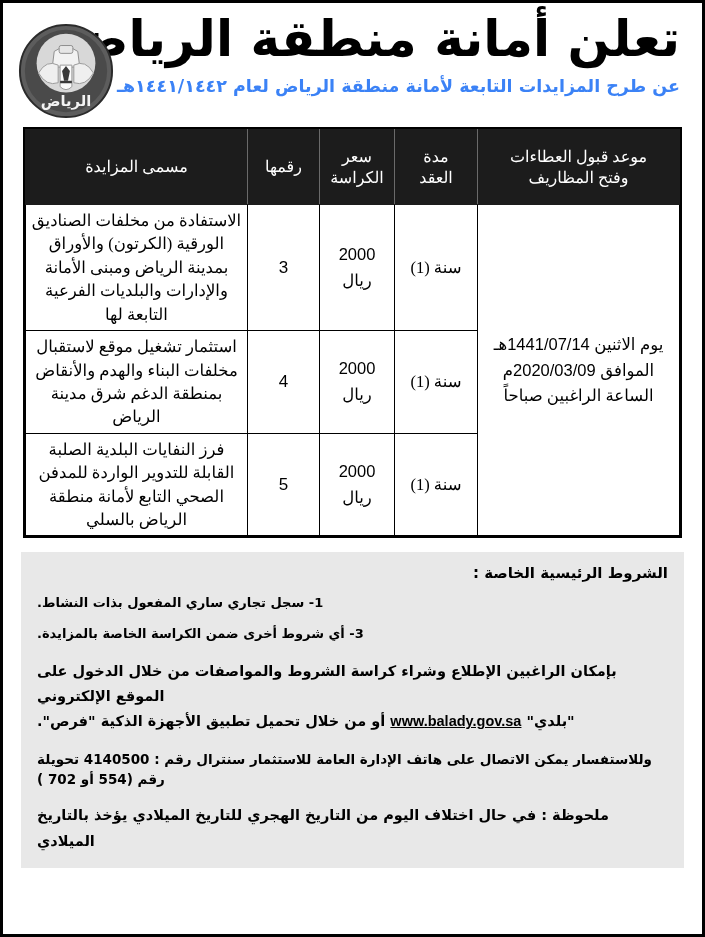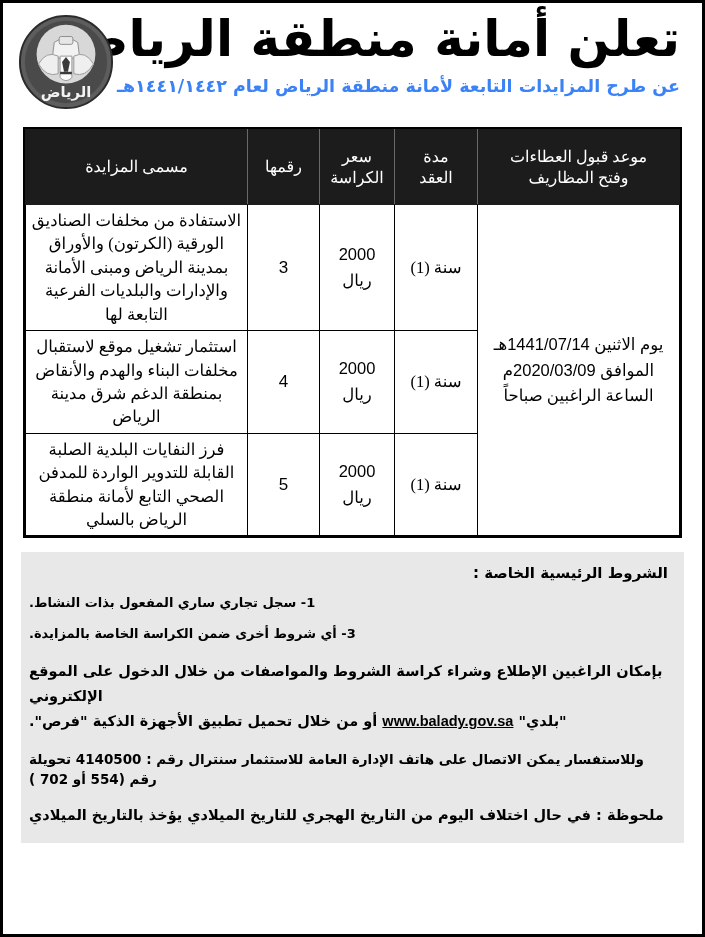--- a/index.html
+++ b/index.html
@@ -48,21 +48,21 @@
     font-weight: bold;
     font-size: 17.5px;
     line-height: 1.2;
     color: #3b82f6;
     white-space: nowrap;
     margin-top: 9px;
     text-align: center;
   }
   .logo {
     position: absolute;
-    top: 10px;
+    top: 19px;
     left: 14px;
     width: 98px;
     height: 98px;
   }
   .logo svg { display: block; width: 100%; height: 100%; }
 
   
   .table-wrap {
     margin: 4px 20px 0 20px;
     border: 2px solid #000000;
@@ -113,21 +113,21 @@
     font-size: 16.5px;
     line-height: 1.6;
     padding: 6px 8px;
   }
   .num-latin { font-family: "Liberation Sans", "DejaVu Sans", sans-serif; }
 
   
   .notes {
     margin: 14px 18px 0 18px;
     background: #e8e8e8;
-    padding: 12px 16px 14px 8px;
+    padding: 12px 16px 14px 16px;
     box-sizing: border-box;
   }
   .notes-title {
     font-family: "DejaVu Sans", "Liberation Sans", sans-serif;
     font-weight: bold;
     font-size: 15px;
     text-align: right;
     color: #000;
     margin-bottom: 12px;
   }

